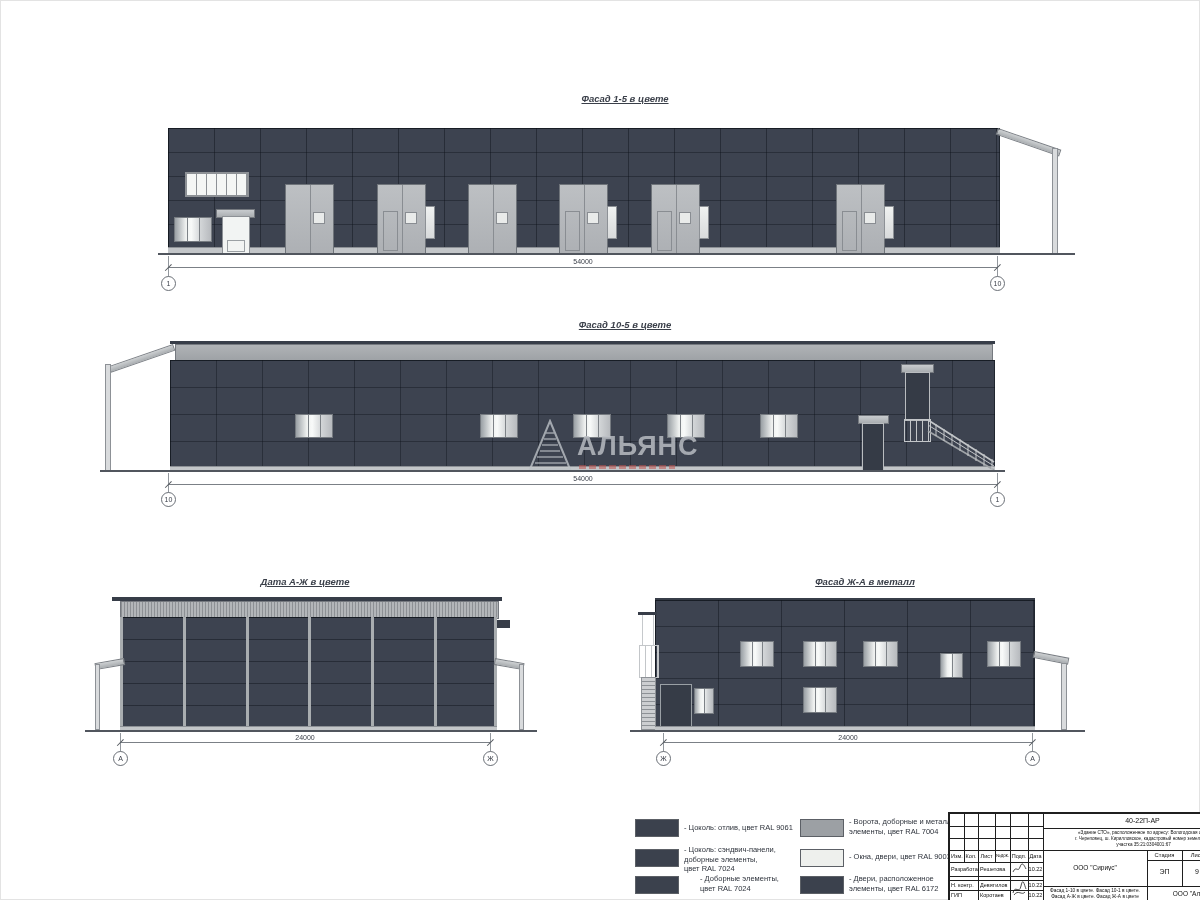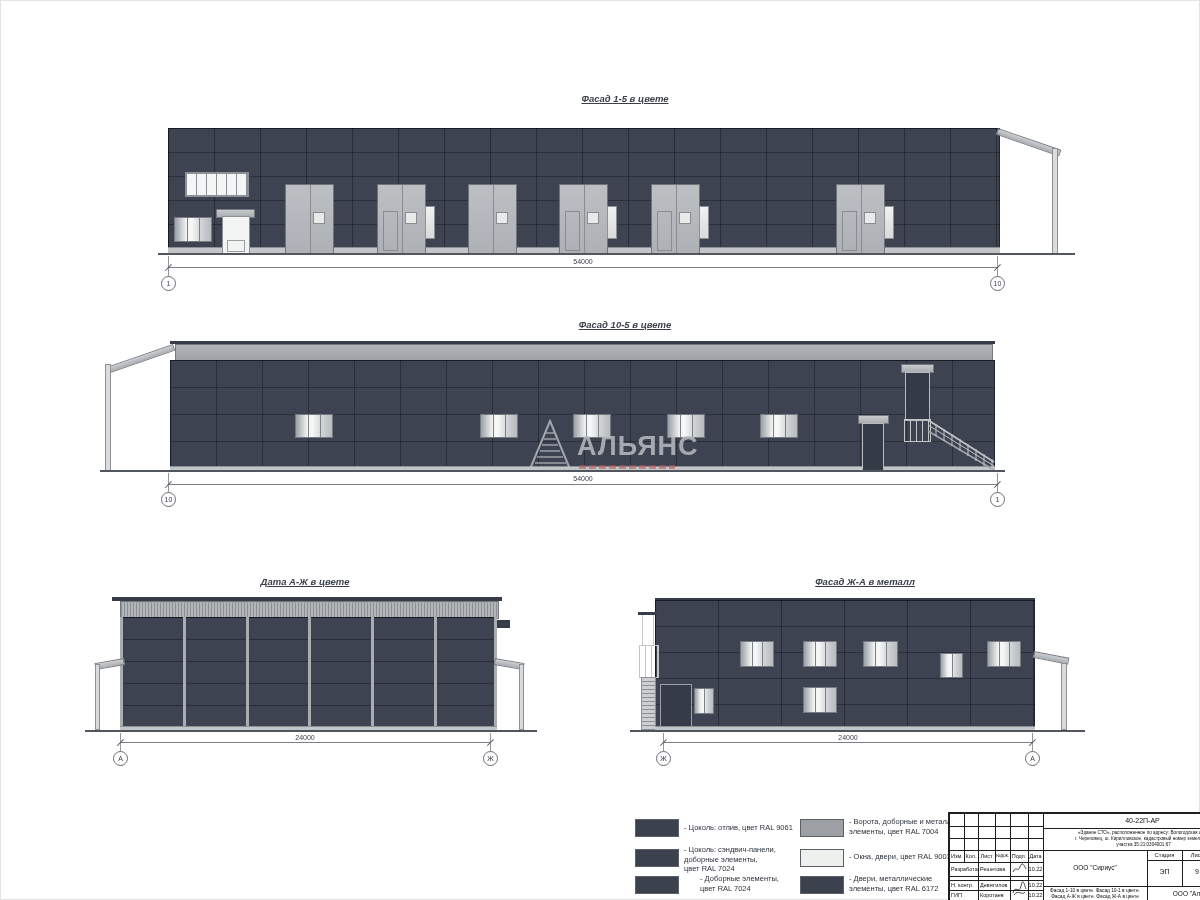--- a/index.html
+++ b/index.html
@@ -313,21 +313,21 @@
     <div class="lg-text" style="left:849px;top:817px;">
         <span>- Ворота, доборные и металл.</span>
         <span>элементы, цвет RAL 7004</span>
       </div>
     <div class="sw" style="left: 800px; top: 849px; background: rgb(238, 240, 237);"></div>
     <div class="lg-text" style="left:849px;top:852px;">
         <span>- Окна, двери, цвет RAL 9003</span>
       </div>
     <div class="sw" style="left: 800px; top: 876px; background: rgb(59, 65, 77);"></div>
     <div class="lg-text" style="left:849px;top:874px;">
-        <span>- Двери, металлические</span>
+        <span>- Двери, расположенное</span>
         <span>элементы, цвет RAL 6172</span>
       </div>
   </div>
 
   <div id="tb">
 
     <div class="tb-v" style="left:93px;top:0;height:86px;"></div>
     <div class="tb-h" style="left:0;top:12px;width:93px;"></div>
     <div class="tb-h" style="left:0;top:24px;width:93px;"></div>
     <div class="tb-h" style="left:0;top:36px;width:93px;"></div>

